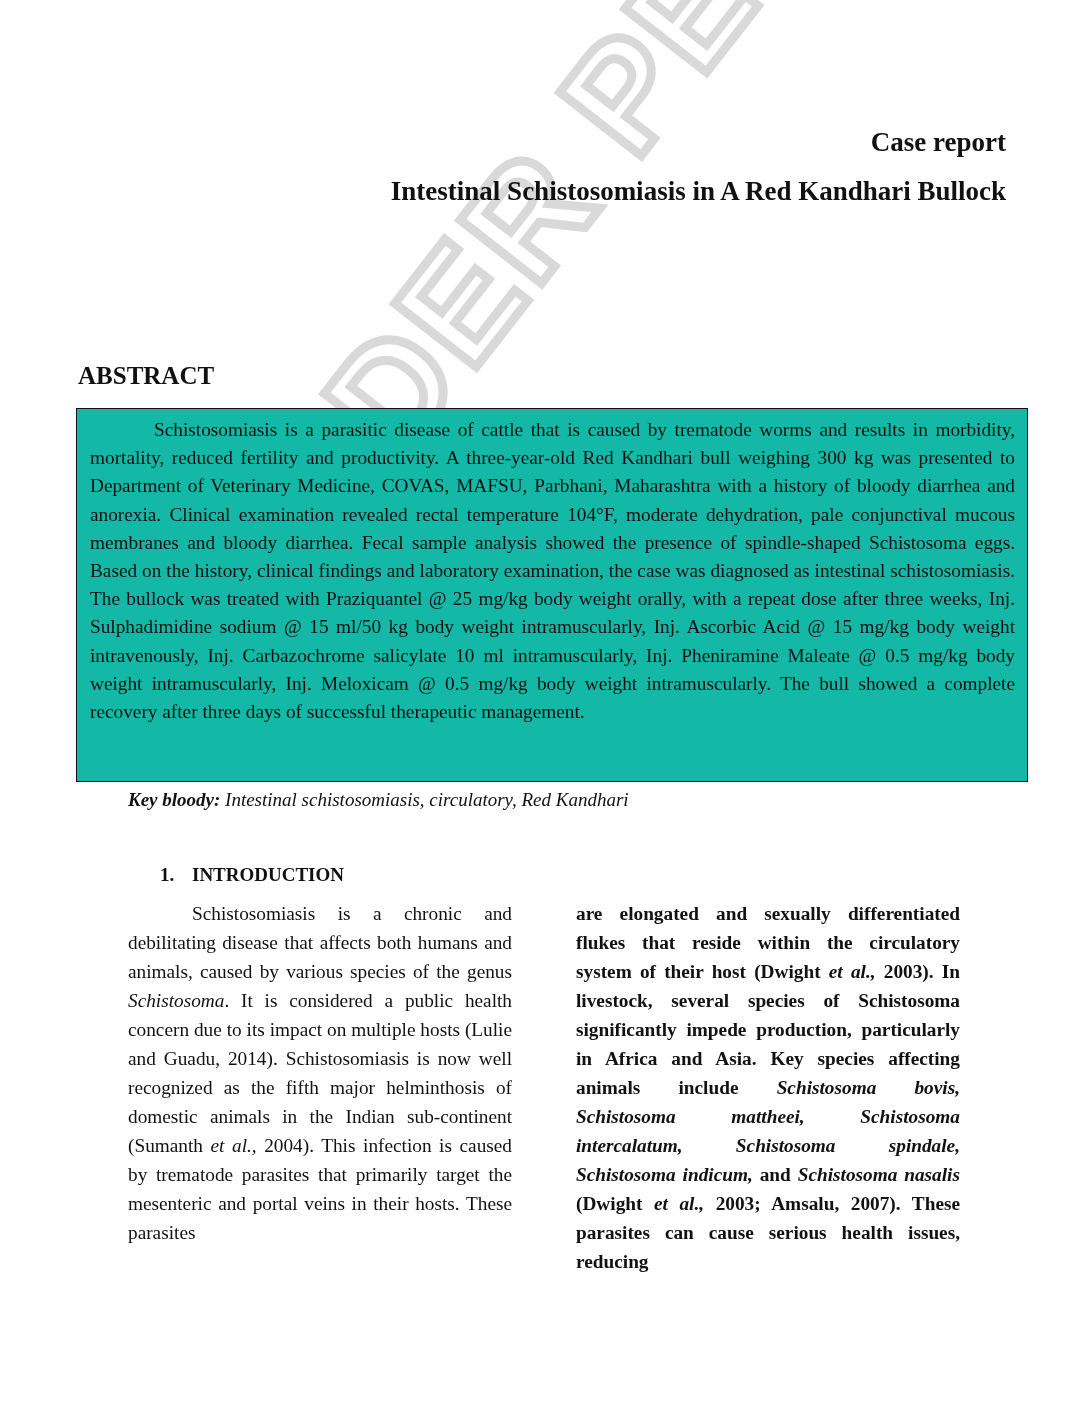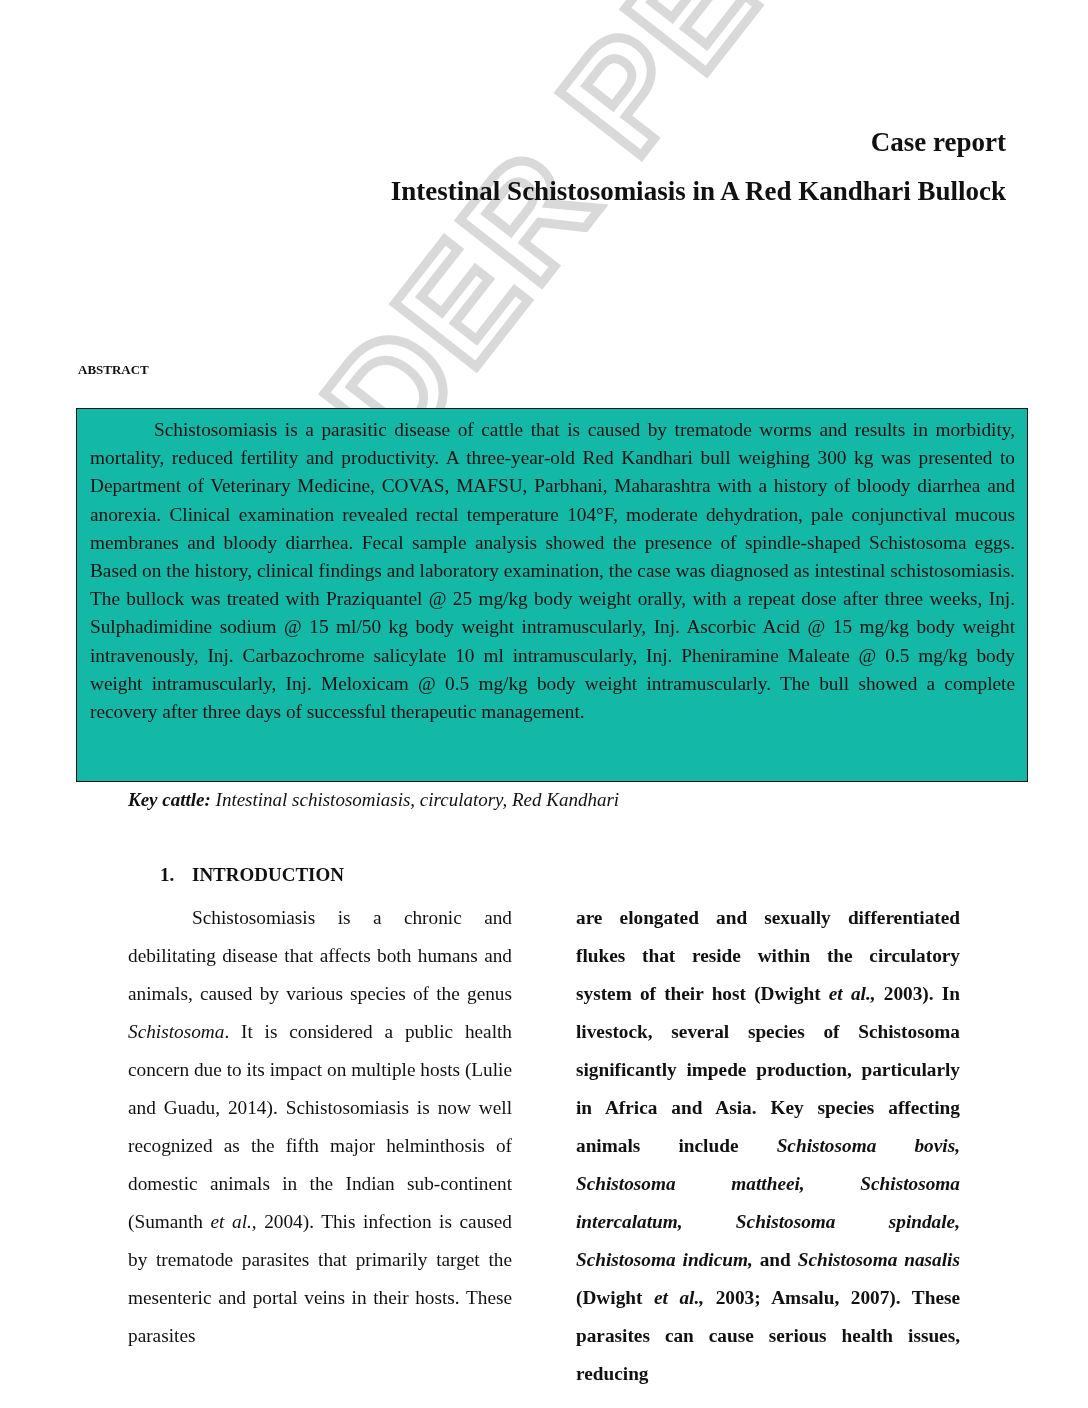--- a/index.html
+++ b/index.html
@@ -47,21 +47,21 @@
       top: 176px;
       font-size: 27px;
       font-weight: bold;
       white-space: nowrap;
       z-index: 2;
     }
     .abstract-heading {
       position: absolute;
       left: 78px;
       top: 362px;
-      font-size: 13px;
+      font-size: 25px;
       font-weight: bold;
       z-index: 2;
     }
     .abstract-box {
       position: absolute;
       left: 76px;
       top: 408px;
       width: 952px;
       height: 374px;
       box-sizing: border-box;
@@ -101,21 +101,21 @@
     }
     .intro-heading .num {
       display: inline-block;
       width: 32px;
     }
     .column {
       position: absolute;
       top: 899px;
       width: 384px;
       font-size: 19.3px;
-      line-height: 38px;
+      line-height: 29px;
       text-align: justify;
       z-index: 2;
     }
     .column p {
       margin: 0;
     }
     .col-left {
       left: 128px;
     }
     .col-left p {
@@ -140,21 +140,21 @@
 <div class="case-label">Case report</div>
 <h1 class="title" style="margin:0;">Intestinal Schistosomiasis in A Red Kandhari Bullock</h1>
 
 <div class="abstract-heading">ABSTRACT</div>
 
 <div class="abstract-box">
   <p class="abstract-text">Schistosomiasis is a parasitic disease of cattle that is caused by trematode worms and results in morbidity, mortality, reduced fertility and productivity. A three-year-old Red Kandhari bull weighing 300 kg was presented to Department of Veterinary Medicine, COVAS, MAFSU, Parbhani, Maharashtra with a history of bloody diarrhea and anorexia. Clinical examination revealed rectal temperature 104°F, moderate dehydration, pale conjunctival mucous membranes and bloody diarrhea. Fecal sample analysis showed the presence of spindle-shaped Schistosoma eggs. Based on the history, clinical findings and laboratory examination, the case was diagnosed as intestinal schistosomiasis. The bullock was treated with Praziquantel @ 25 mg/kg body weight orally, with a repeat dose after three weeks, Inj. Sulphadimidine sodium @ 15 ml/50 kg body weight intramuscularly, Inj. Ascorbic Acid @ 15 mg/kg body weight intravenously, Inj. Carbazochrome salicylate 10 ml intramuscularly, Inj. Pheniramine Maleate @ 0.5 mg/kg body weight intramuscularly, Inj. Meloxicam @ 0.5 mg/kg body weight intramuscularly. The bull showed a complete recovery after three days of successful therapeutic management.</p>
 </div>
 
 <div class="keywords">
-  <span class="kw-label">Key cattle:</span>
+  <span class="kw-label">Key bloody:</span>
   <span>Intestinal schistosomiasis, circulatory, Red Kandhari</span>
 </div>
 
 <div class="intro-heading">
   <span class="num">1.</span><span>INTRODUCTION</span>
 </div>
 
 <div class="column col-left">
   <p><span>Schistosomiasis is a chronic and debilitating disease that affects both humans and animals, caused by various species of the genus </span><i>Schistosoma</i><span>. It is considered a public health concern due to its impact on multiple hosts (Lulie and Guadu, 2014). Schistosomiasis is now well recognized as the fifth major helminthosis of domestic animals in the Indian sub-continent (Sumanth </span><i>et al.,</i><span> 2004). This infection is caused by trematode parasites that primarily target the mesenteric and portal veins in their hosts. These parasites</span></p>
 </div>

